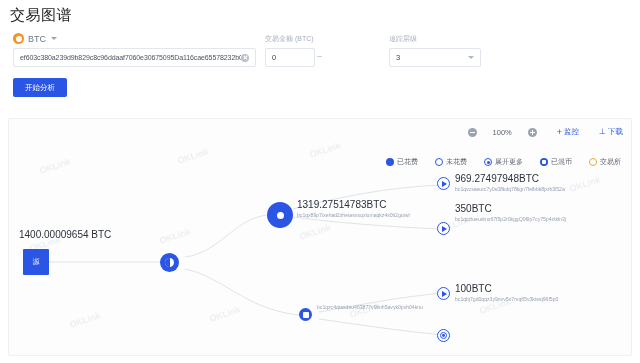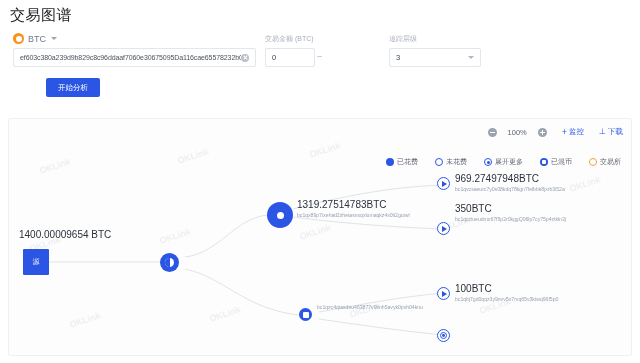--- a/index.html
+++ b/index.html
@@ -91,34 +91,34 @@
     width: 0; height: 0; border-left: 3px solid transparent;
     border-right: 3px solid transparent; border-top: 3.5px solid #aeb6c2;
   }
 
   .analyze-btn {
     position: absolute; left: 10px; top: 50px;
     width: 54px; height: 19px;
     background: #2a55e5; border: none; border-radius: 2px;
     color: #fff; font-size: 7.5px; cursor: pointer;
     font-family: "Liberation Sans", sans-serif;
-    display: flex; align-items: center; justify-content: center; margin-left: 33px;
+    display: flex; align-items: center; justify-content: center;
   }
 
   
   .graph-panel {
     position: absolute; left: 8px; top: 118px;
     width: 624px; height: 238px;
     background: #fdfdfe; border: 1px solid #edf0f4; border-radius: 2px;
     overflow: hidden;
   }
 
   .toolbar {
     position: absolute; right: 8px; top: 8px;
-    display: flex; align-items: center; gap: 11px; z-index: 5;
+    display: flex; align-items: center; gap: 16px; z-index: 5;
   }
   .zoom-btn {
     width: 9px; height: 9px; border-radius: 50%;
     background: #9aa3b0; position: relative; cursor: pointer;
   }
   .zoom-btn::before {
     content: ""; position: absolute; left: 2px; top: 4px;
     width: 5px; height: 1px; background: #fff;
   }
   .zoom-in::after {

